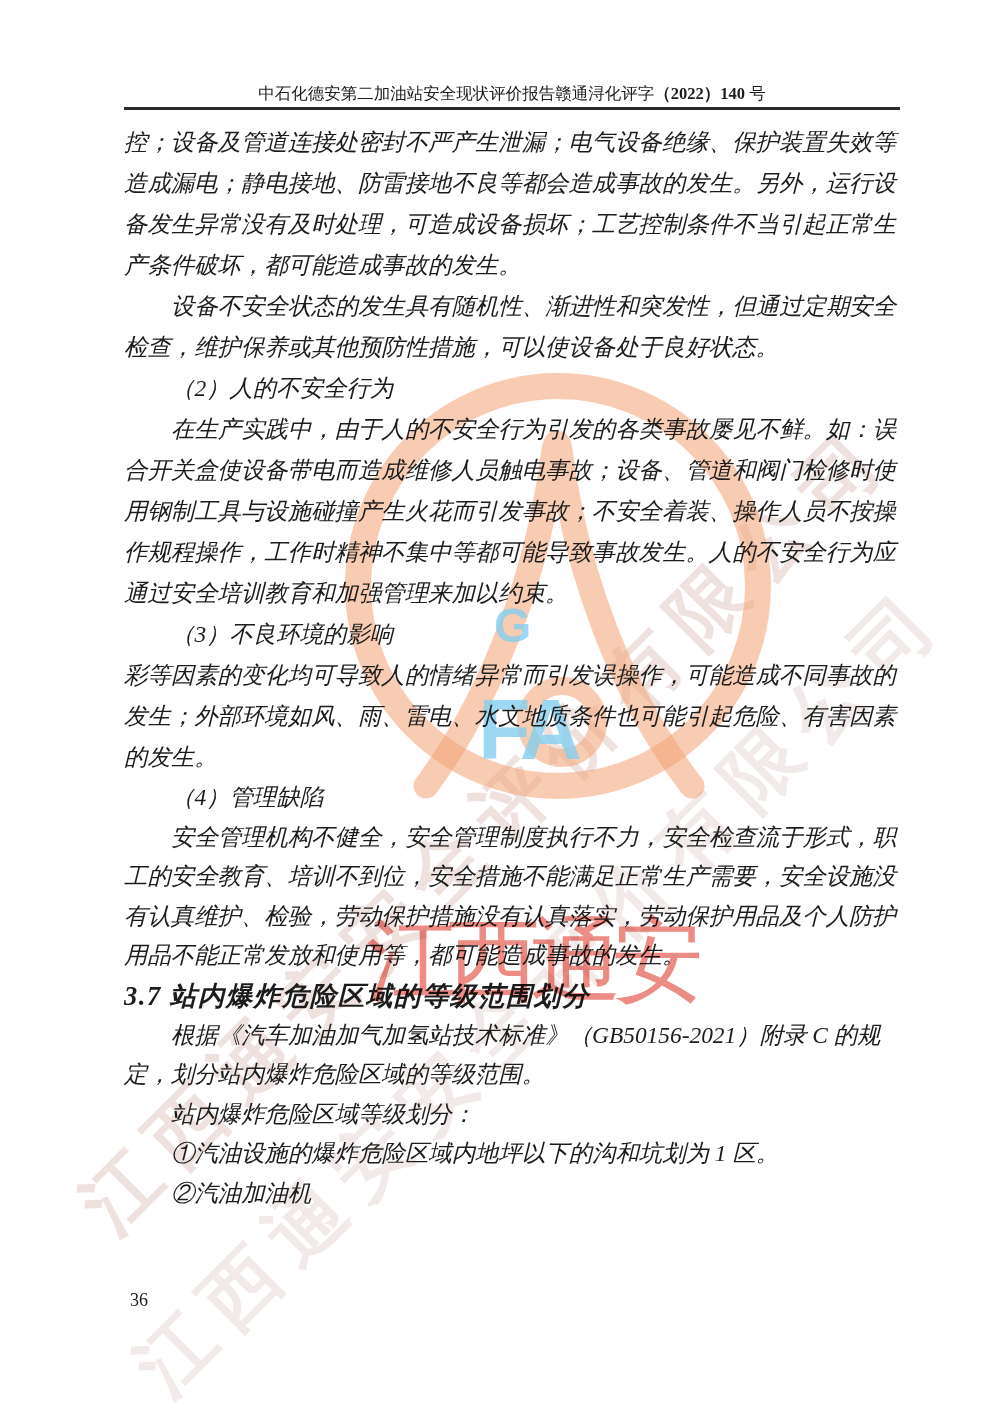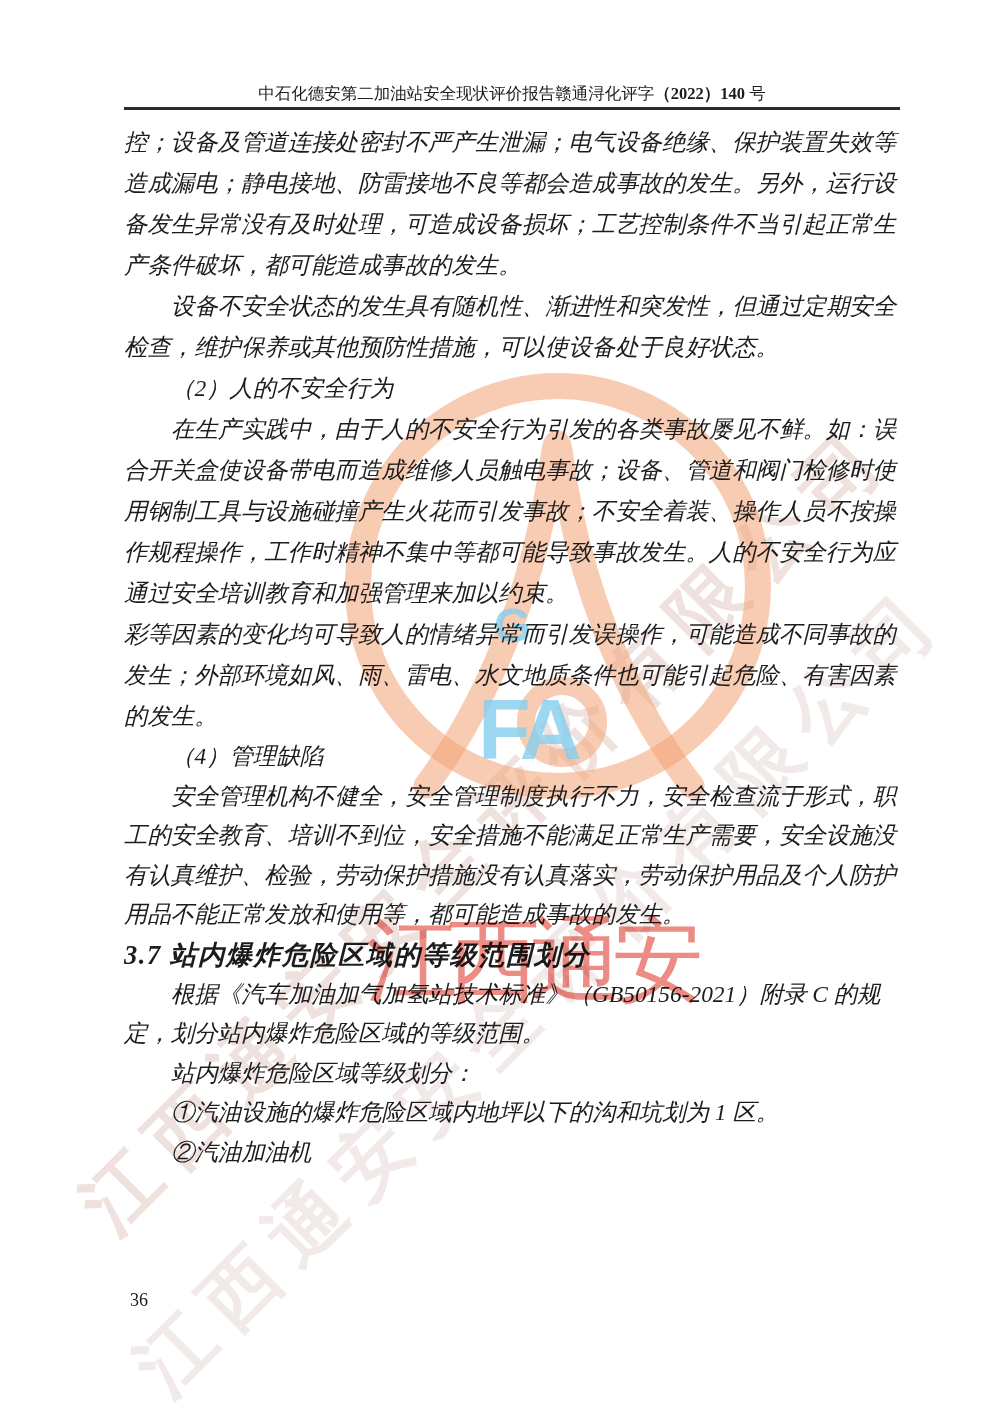--- a/index.html
+++ b/index.html
@@ -81,20 +81,21 @@
       <div class="line">备发生异常没有及时处理，可造成设备损坏；工艺控制条件不当引起正常生</div>
       <div class="line">产条件破坏，都可能造成事故的发生。</div>
       <div class="line indent">设备不安全状态的发生具有随机性、渐进性和突发性，但通过定期安全</div>
       <div class="line">检查，维护保养或其他预防性措施，可以使设备处于良好状态。</div>
       <div class="line indent">（2）人的不安全行为</div>
       <div class="line indent">在生产实践中，由于人的不安全行为引发的各类事故屡见不鲜。如：误</div>
       <div class="line">合开关盒使设备带电而造成维修人员触电事故；设备、管道和阀门检修时使</div>
       <div class="line">用钢制工具与设施碰撞产生火花而引发事故；不安全着装、操作人员不按操</div>
       <div class="line">作规程操作，工作时精神不集中等都可能导致事故发生。人的不安全行为应</div>
       <div class="line">通过安全培训教育和加强管理来加以约束。</div>
+      <div class="line indent">（3）不良环境的影响</div>
       <div class="line">彩等因素的变化均可导致人的情绪异常而引发误操作，可能造成不同事故的</div>
       <div class="line">发生；外部环境如风、雨、雷电、水文地质条件也可能引起危险、有害因素</div>
       <div class="line">的发生。</div>
       <div class="line indent b">（4）管理缺陷</div>
       <div class="line indent b">安全管理机构不健全，安全管理制度执行不力，安全检查流于形式，职</div>
       <div class="line b">工的安全教育、培训不到位，安全措施不能满足正常生产需要，安全设施没</div>
       <div class="line b">有认真维护、检验，劳动保护措施没有认真落实，劳动保护用品及个人防护</div>
       <div class="line b">用品不能正常发放和使用等，都可能造成事故的发生。</div>
       <div class="line heading b">3.7 站内爆炸危险区域的等级范围划分</div>
       <div class="line indent b">根据《汽车加油加气加氢站技术标准》（GB50156-2021）附录 C 的规</div>

